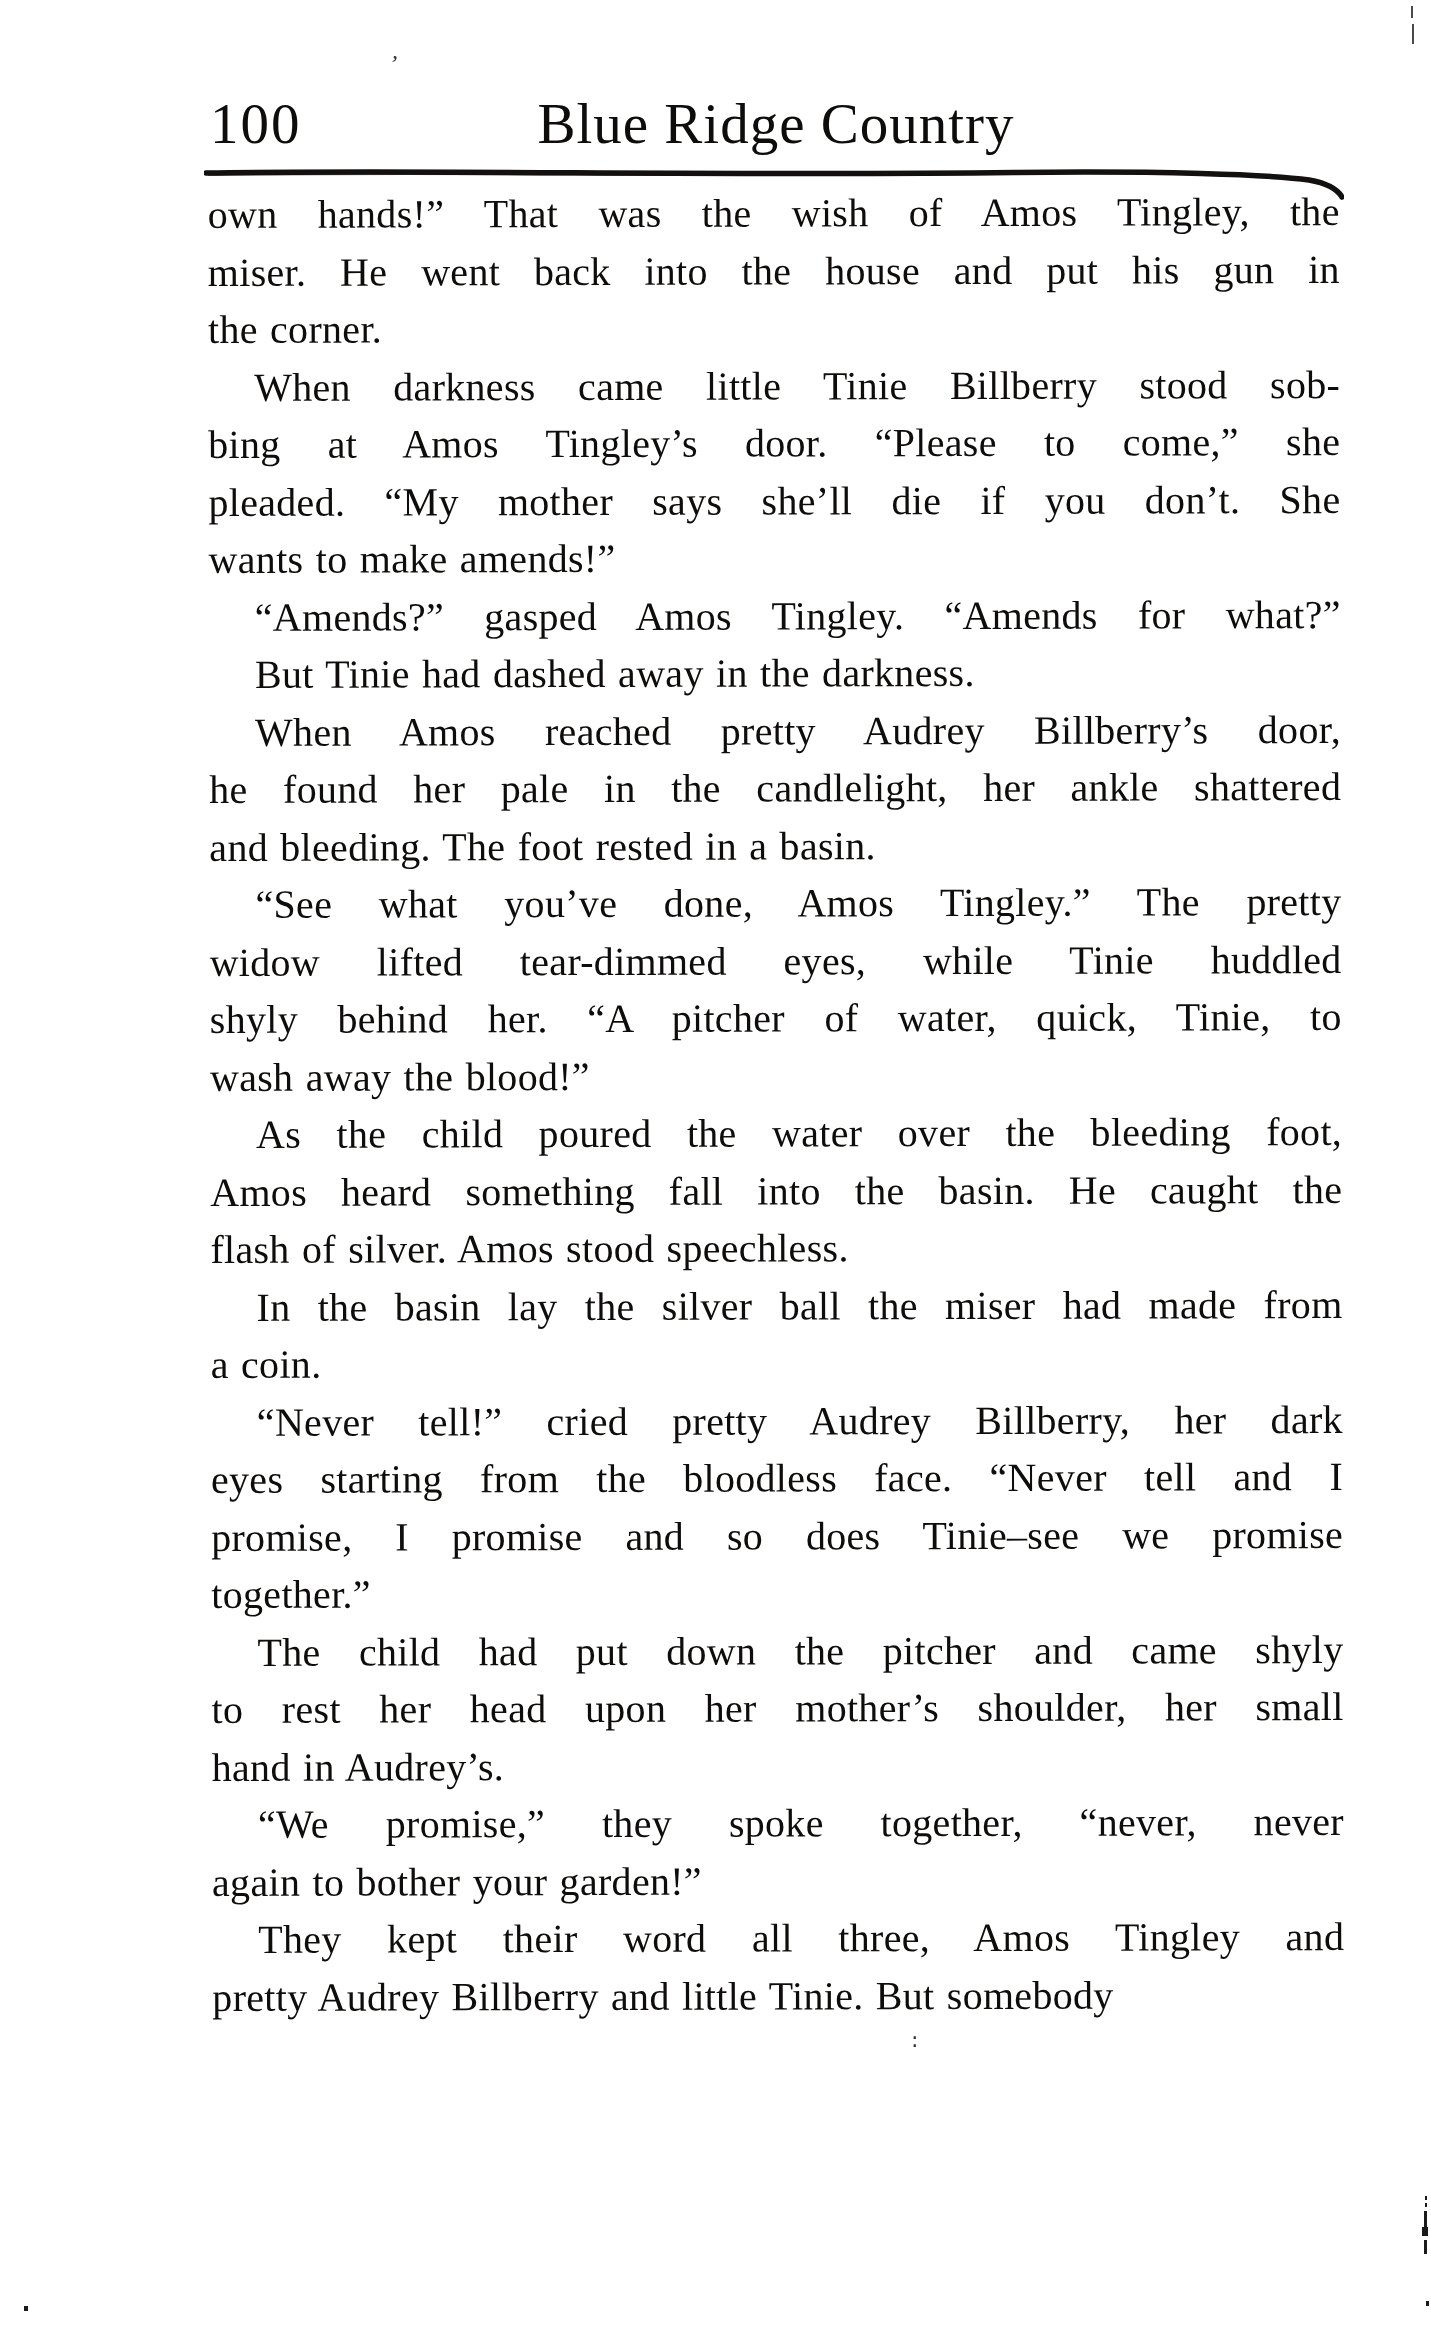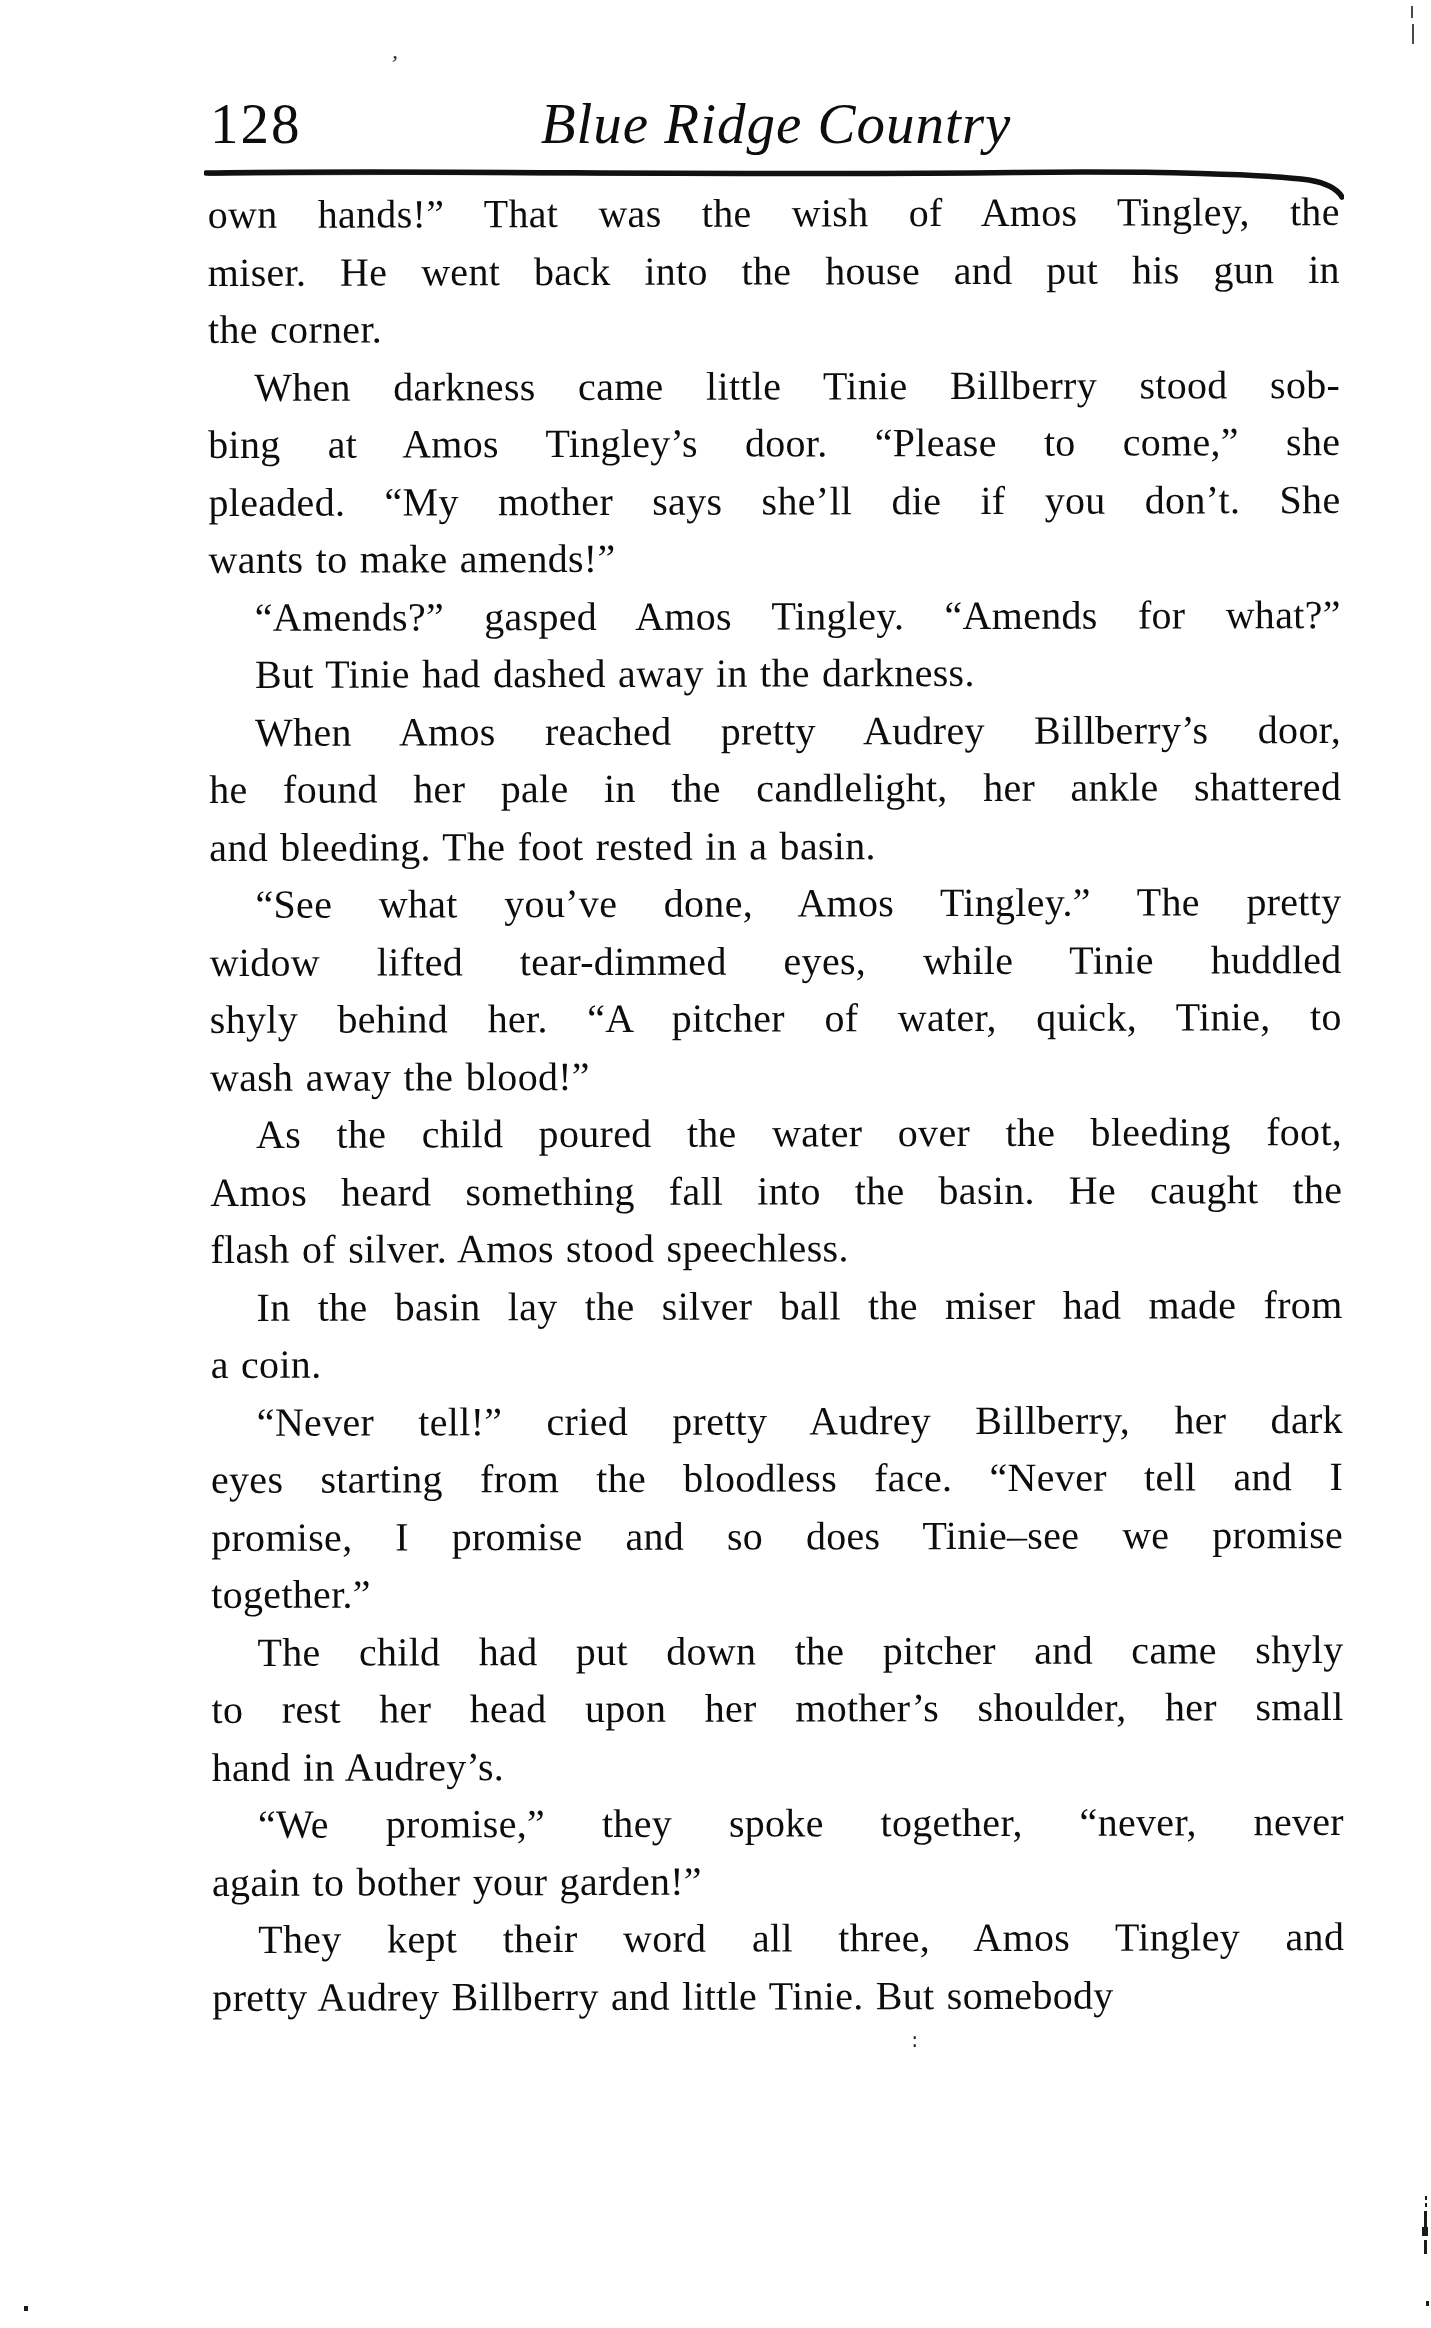--- a/index.html
+++ b/index.html
@@ -31,21 +31,20 @@
     line-height: 1;
     letter-spacing: 2px;
   }
   .running-title {
     position: absolute;
     left: 50%;
     transform: translateX(-50%);
     bottom: 0;
     font-size: 57px;
     line-height: 1;
-    font-style: italic;
     white-space: nowrap;
     letter-spacing: 1px;
   }
   .header-rule {
     position: absolute;
     left: 204px;
     top: 166px;
     width: 1140px;
     height: 40px;
   }
@@ -87,21 +86,21 @@
     color: #333;
     line-height: 1;
   }
 </style>
 </head>
 <body>
 
 <div class="page">
 
   <div class="header">
-    <span class="page-number">128</span>
+    <span class="page-number">100</span>
     <span class="running-title">Blue Ridge Country</span>
   </div>
 
   <svg class="header-rule" viewBox="0 0 1140 40" preserveAspectRatio="none" xmlns="http://www.w3.org/2000/svg">
     <path d="M 2 7 C 220 3.5, 520 10, 810 6.5 C 955 4.8, 1065 8.5, 1105 14 C 1122 17, 1133 22.5, 1138 31" fill="none" stroke="#121110" stroke-width="5.5" stroke-linecap="round"></path>
     <path d="M 4 9.5 C 260 6, 560 12, 760 8.5" fill="none" stroke="#121110" stroke-width="1.2" opacity="0.55"></path>
   </svg>
 
   <div class="text-block" id="text-block">
       <div class="line fill">own hands!” That was the wish of Amos Tingley, the</div>

